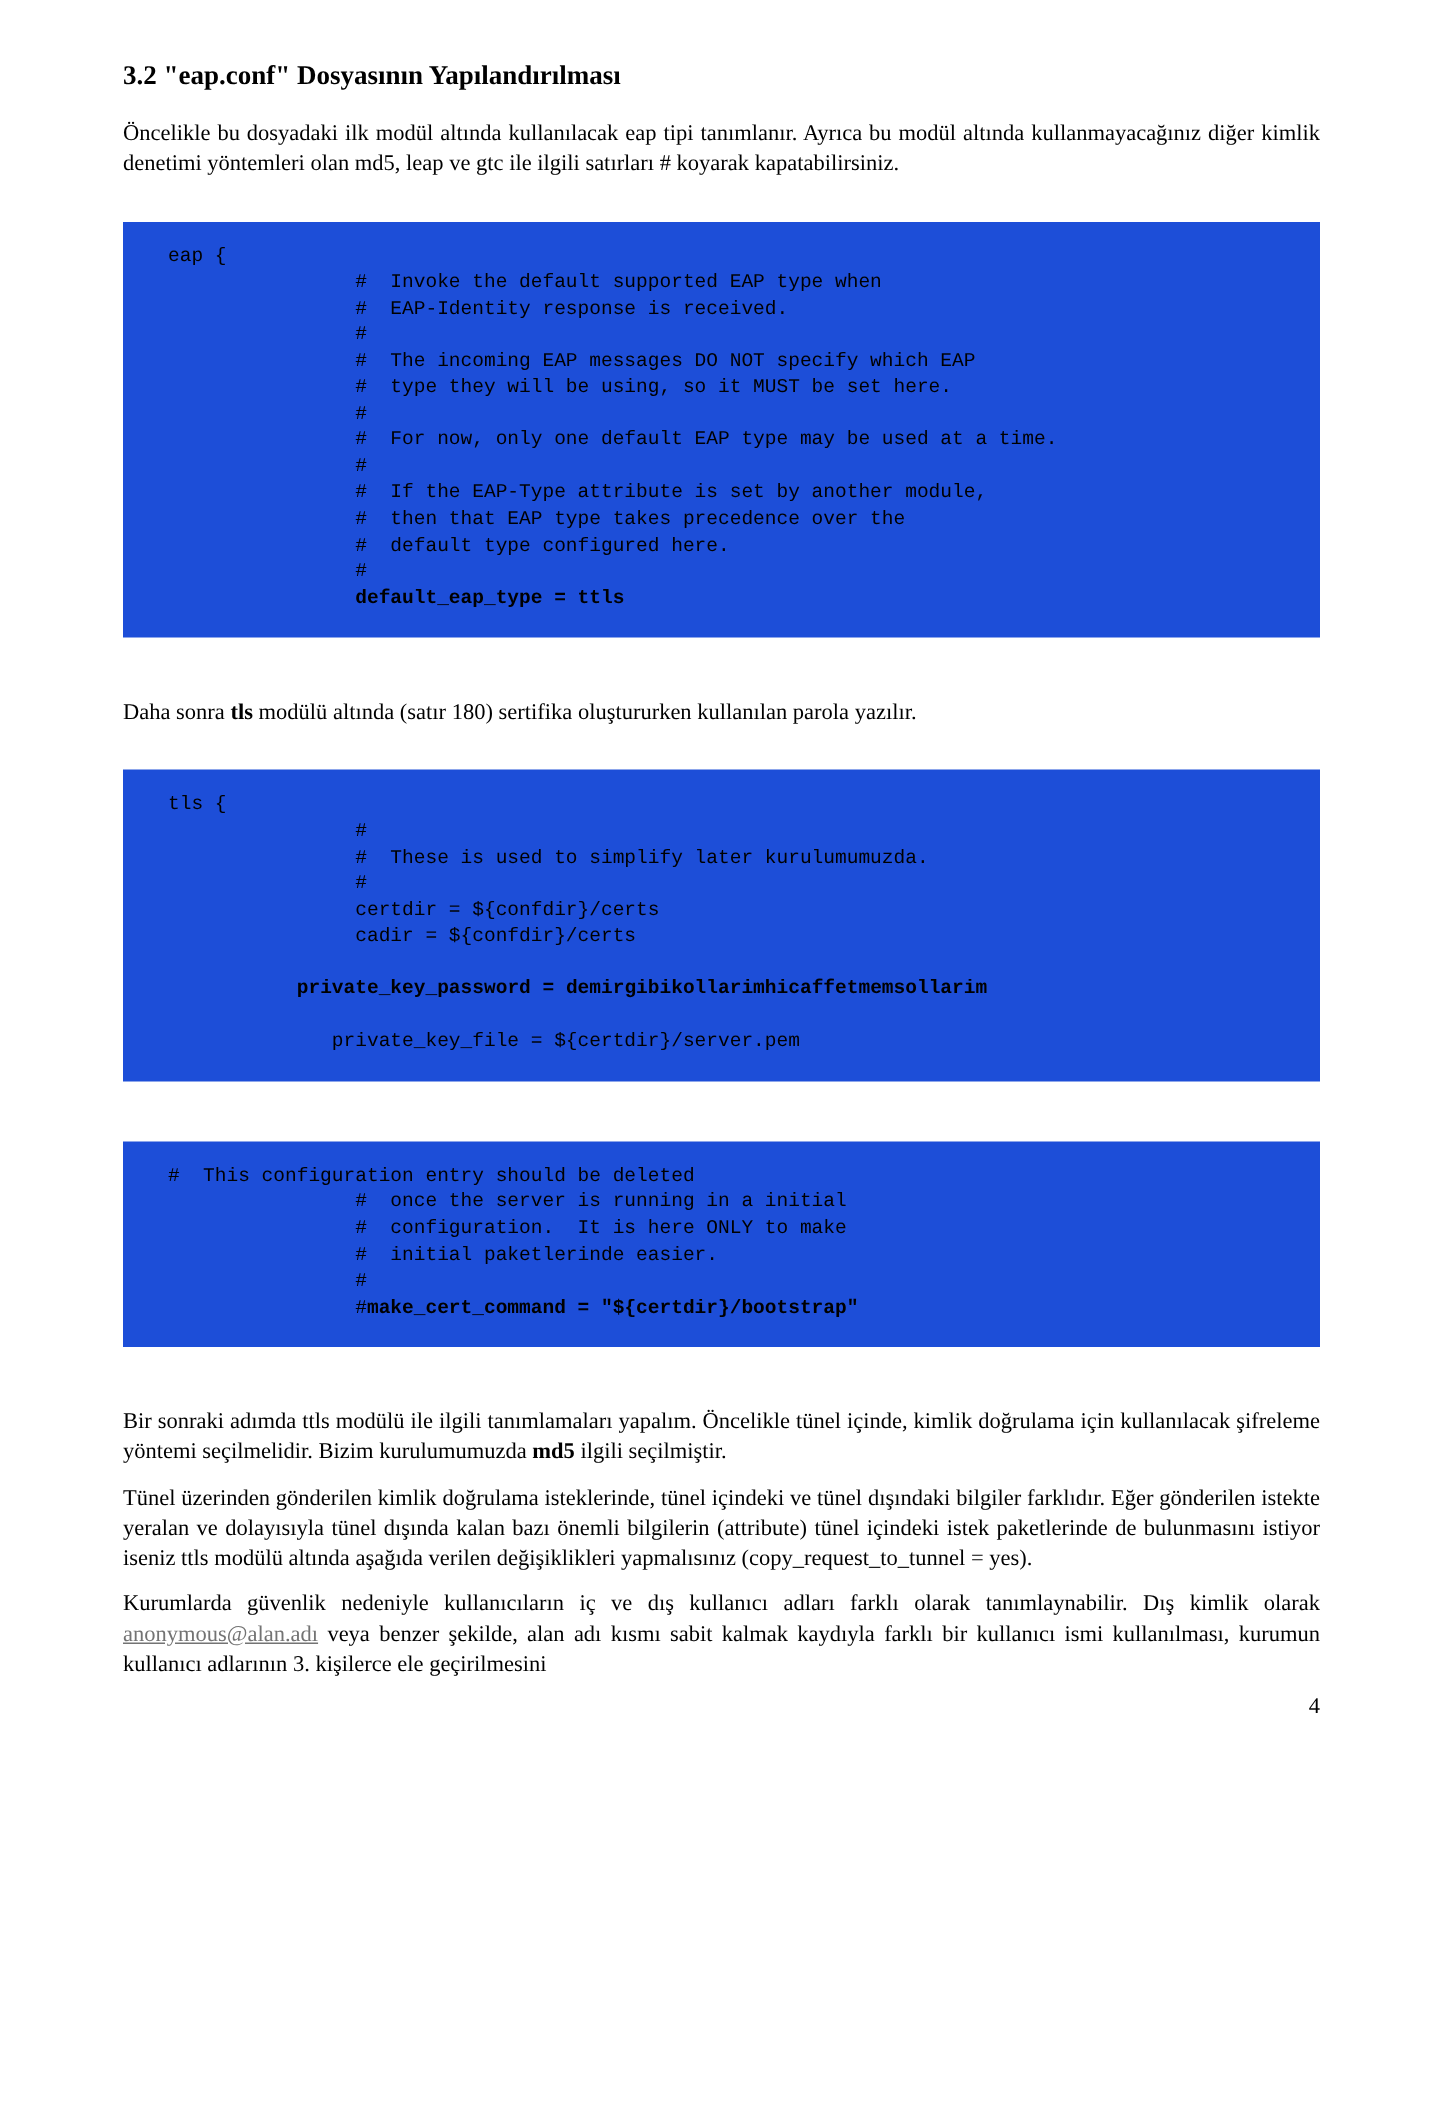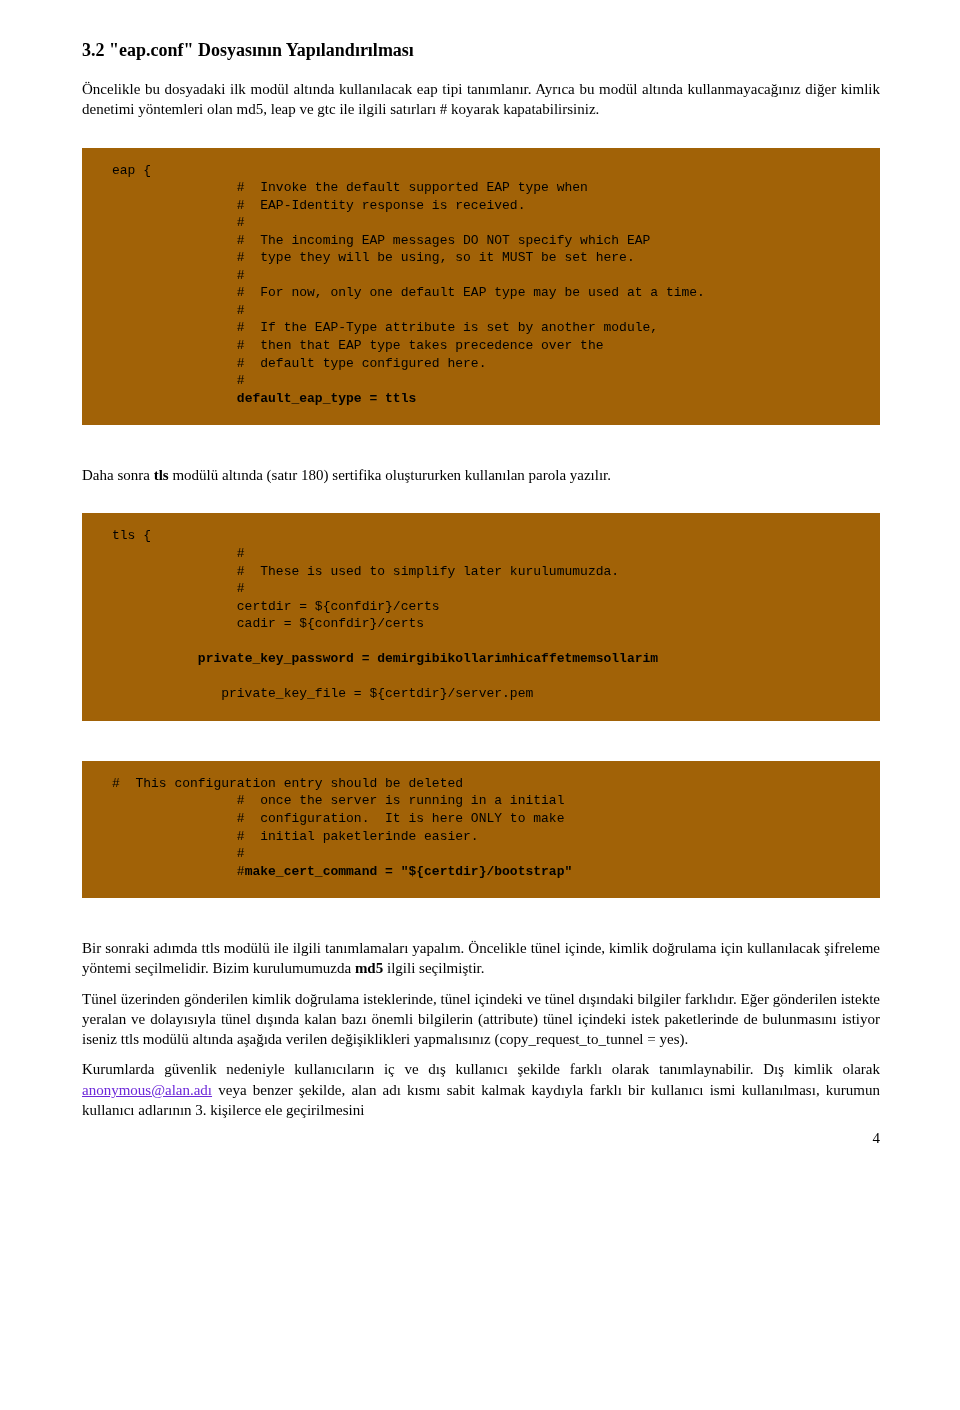--- a/index.html
+++ b/index.html
@@ -19,33 +19,33 @@
     font-size: 18px;
     font-weight: bold;
     margin: 0 0 18px 0;
   }
   p {
     margin: 0 0 10px 0;
     line-height: 1.35;
     text-align: justify;
   }
   .codeblock {
-    background: #a16207;
+    background: #1d4ed8;
     font-family: "Courier New", Courier, monospace;
     font-size: 13px;
     line-height: 1.35;
     padding: 14px 16px 18px 30px;
     margin: 28px 0 40px 0;
     white-space: pre;
   }
   .bold {
     font-weight: bold;
   }
   a.link {
-    color: #6d28d9;
+    color: #737373;
     text-decoration: underline;
   }
   .pagenum {
     text-align: right;
     font-size: 15px;
     margin-top: 6px;
   }
 </style>
 </head>
 <body>
@@ -89,17 +89,17 @@
 <span>                #  once the server is running in a initial</span>
 <span>                #  configuration.  It is here ONLY to make</span>
 <span>                #  initial paketlerinde easier.</span>
 <span>                #</span>
 <span>                #</span><span class="bold">make_cert_command = "${certdir}/bootstrap"</span></div>
 
   <p><span>Bir sonraki adımda ttls modülü ile ilgili tanımlamaları yapalım. Öncelikle tünel içinde, kimlik doğrulama için kullanılacak şifreleme yöntemi seçilmelidir. Bizim kurulumumuzda </span><span class="bold">md5</span><span> ilgili seçilmiştir.</span></p>
 
   <p>Tünel üzerinden gönderilen kimlik doğrulama isteklerinde, tünel içindeki ve tünel dışındaki bilgiler farklıdır. Eğer gönderilen istekte yeralan ve dolayısıyla tünel dışında kalan bazı önemli bilgilerin (attribute) tünel içindeki istek paketlerinde de bulunmasını istiyor iseniz ttls modülü altında aşağıda verilen değişiklikleri yapmalısınız (copy_request_to_tunnel = yes).</p>
 
-  <p><span>Kurumlarda güvenlik nedeniyle kullanıcıların iç ve dış kullanıcı şekilde farklı olarak tanımlaynabilir. Dış kimlik olarak </span><a class="link">anonymous@alan.adı</a><span> veya benzer şekilde, alan adı kısmı sabit kalmak kaydıyla farklı bir kullanıcı ismi kullanılması, kurumun kullanıcı adlarının 3. kişilerce ele geçirilmesini</span></p>
+  <p><span>Kurumlarda güvenlik nedeniyle kullanıcıların iç ve dış kullanıcı adları farklı olarak tanımlaynabilir. Dış kimlik olarak </span><a class="link">anonymous@alan.adı</a><span> veya benzer şekilde, alan adı kısmı sabit kalmak kaydıyla farklı bir kullanıcı ismi kullanılması, kurumun kullanıcı adlarının 3. kişilerce ele geçirilmesini</span></p>
 
   <div class="pagenum">4</div>
 
 </div>
 
 </body></html>

